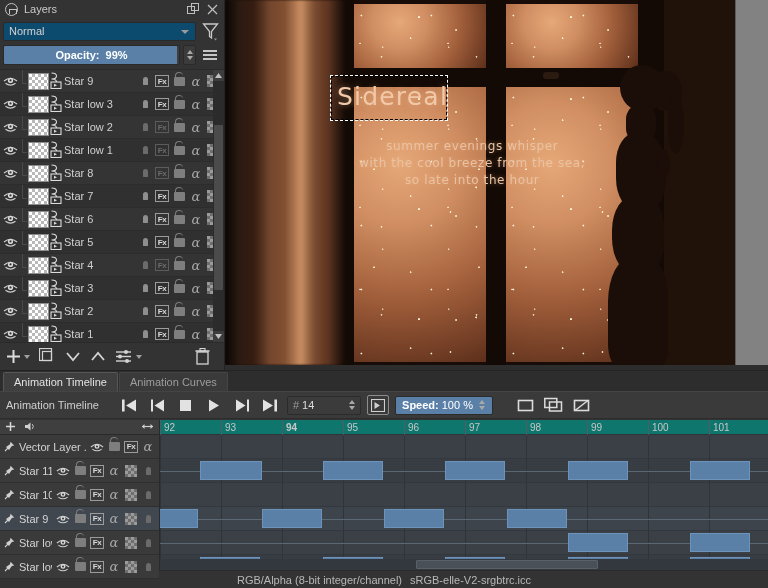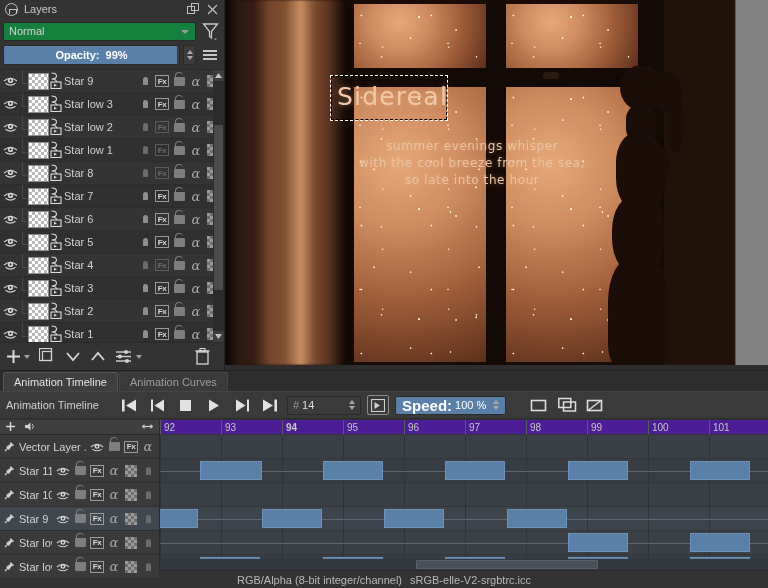--- a/index.html
+++ b/index.html
@@ -28,21 +28,21 @@
     justify-content:center; color:#b9b9b9; }
   .lock-ico { width:13px;height:13px; border:1.4px solid #c2c2c2; border-radius:50%;
     position:relative; display:inline-block;}
   .lock-ico:before{ content:""; position:absolute; left:3px; top:5.5px;
     width:6px;height:4px;border:1.3px solid #c2c2c2;border-bottom:none;}
 
   .blend-row {
     display:flex; align-items:center; padding:2px 3px 1px 3px; gap:3px; flex:0 0 24px;
   }
   .blend-combo {
-    flex:1; height:19px; background:#15803d; border:1px solid #2a2a2a;
+    flex:1; height:19px; background:#0c4a6e; border:1px solid #2a2a2a;
     border-radius:2px; display:flex; align-items:center; padding:0 5px;
     color:#d2d2d2; font-size:11px; position:relative;
   }
   .blend-combo .caret {
     position:absolute; right:6px; top:7px;
     width:0;height:0;border-left:4px solid transparent;border-right:4px solid transparent;
     border-top:4px solid #9a9a9a;
   }
   .funnel {
     width:22px;height:22px; display:flex;align-items:center;justify-content:center;
@@ -230,40 +230,40 @@
   .frame-spin {
     display:flex;align-items:center; height:19px; background:#3b3b3b;
     border:1px solid #2b2b2b;border-radius:2px; padding:0 2px 0 5px; gap:3px;
   }
   .frame-spin .hash { color:#9a9a9a;font-size:11px;}
   .frame-spin .val { color:#dcdcdc;font-size:11px;width:40px;}
   .speed-box {
     display:flex;align-items:center; height:19px;
     background:#5a80a8; border:1px solid #2b2b2b;border-radius:2px; padding:0 3px 0 6px; gap:3px;
   }
-  .speed-box .lbl{color:#ffffff;font-size:15px;font-weight:bold;}
+  .speed-box .lbl{color:#ffffff;font-size:11px;font-weight:bold;}
   .speed-box .v{color:#ffffff;font-size:11px;}
   .onion { width:22px;height:20px;border:1px solid #8d8d8d;border-radius:2px;
     display:flex;align-items:center;justify-content:center;}
 
   
   #tl-body { position:absolute; left:0; top:49px; right:0; bottom:0; background:#3a3f47; }
   #tl-left { position:absolute;left:0;top:0;width:160px;bottom:0;background:#383838;
     border-right:1px solid #2a2a2a; z-index:3;}
   .tl-lhead { height:15px; background:#3f3f3f; display:flex;align-items:center;
     padding:0 5px; gap:8px; border-bottom:1px solid #2a2a2a;}
   .tl-lrow { height:24px; display:flex;align-items:center;gap:4px;padding:0 4px;
     border-bottom:1px solid #2f2f2f; background:#3a3a3a;}
   .tl-lrow.sel { background:#41474f; }
   .pin { width:11px;height:11px;flex:0 0 11px; }
   .tl-lname{ font-size:11px;color:#d3d3d3; white-space:nowrap; overflow:hidden; flex:1;}
   .tl-licons{ display:flex;align-items:center;gap:3px; }
 
   #tl-grid { position:absolute; left:160px; top:0; right:0; bottom:0; overflow:hidden;}
-  .ruler { position:absolute;left:0;top:0;right:0;height:15px;background:#4c1d95;
+  .ruler { position:absolute;left:0;top:0;right:0;height:15px;background:#0f766e;
     border-bottom:1px solid #2f343a;}
   .rtick { position:absolute;top:0;height:15px;border-left:1px solid #555b63;
     font-size:10px;color:#c6c6c6;padding-left:3px;line-height:15px;}
   .rowband { position:absolute;left:0;right:0;height:24px;border-bottom:1px solid #33383f;}
   .rowband.even{ background:#3b4047;} .rowband.odd{ background:#383d44;}
   .rowband.selrow{ background:#3e444c;}
   .colline { position:absolute;top:15px;bottom:0;width:1px;background:#2f343a;}
   .kf {
     position:absolute; height:19px; background:#5a80a8; border:1px solid #6d93ba;
   }

